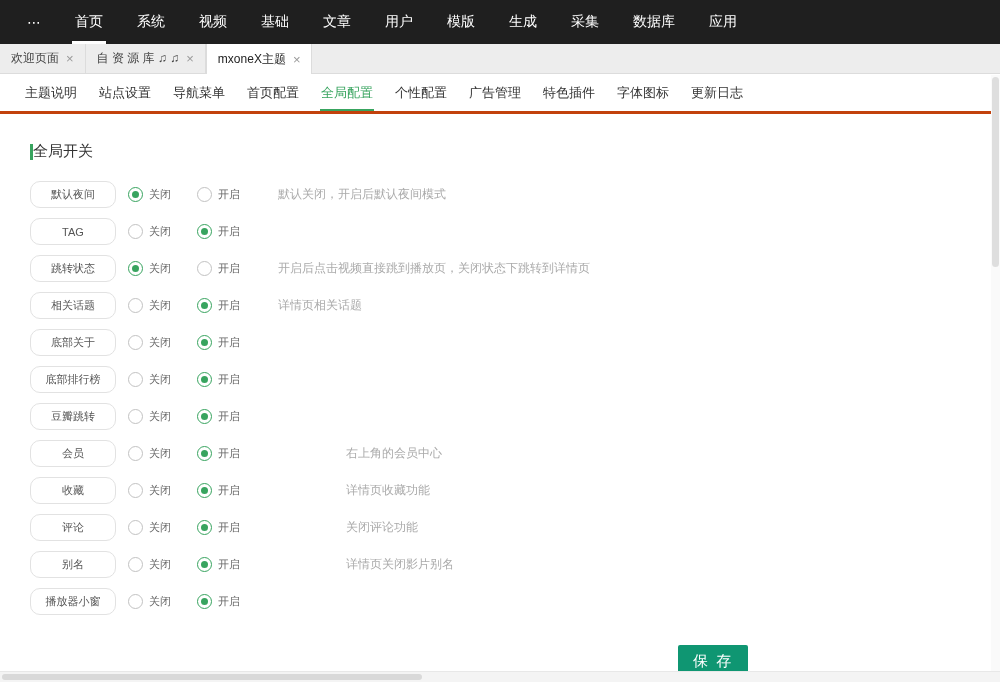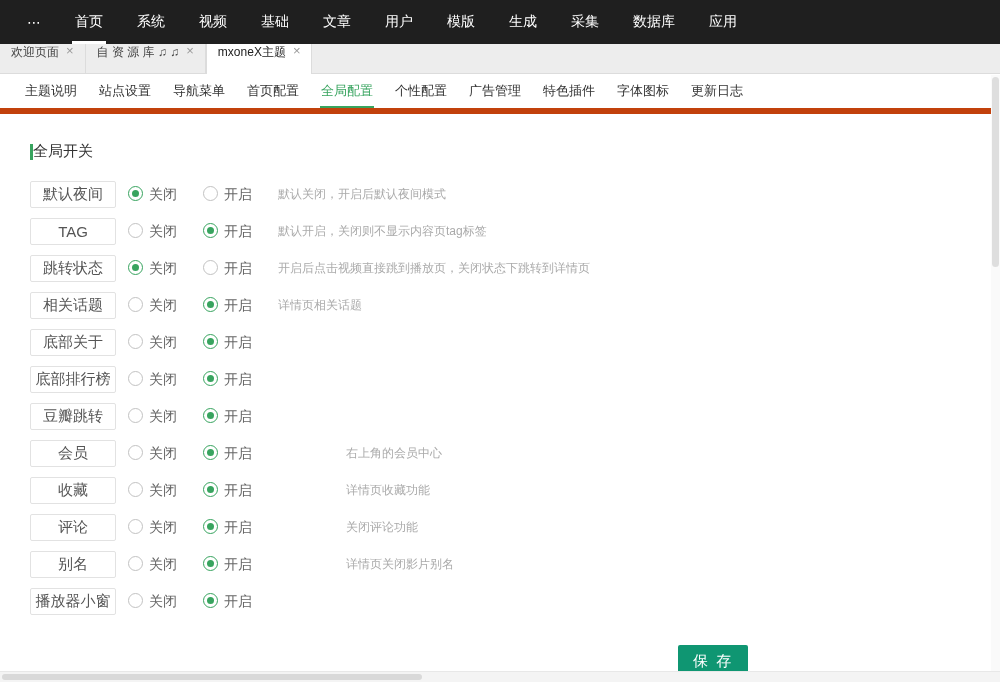--- a/index.html
+++ b/index.html
@@ -8,39 +8,39 @@
   .page{width:1000px;height:682px;position:relative;overflow:hidden;background:#fff}
 
   
   .topnav{height:44px;background:var(--topnav,#1f1f1f);display:flex;align-items:stretch;padding-left:10px}
   .nav-item{color:#fff;font-size:14px;padding:0 17px;display:flex;align-items:center;cursor:pointer;position:relative;white-space:nowrap}
   .nav-item.active{font-weight:normal}
   .nav-item.active::after{content:'';position:absolute;left:14px;right:14px;bottom:0;height:3px;background:#fff}
 
   
   .tabbar{height:30px;background:#ededed;display:flex;align-items:stretch;border-bottom:1px solid #dcdcdc}
-  .tab{display:flex;align-items:flex-start;gap:7px;padding:0 11px;font-size:12px;color:#444;border-right:1px solid #dcdcdc;cursor:pointer;white-space:nowrap}
+  .tab{display:flex;align-items:center;gap:7px;padding:0 11px;font-size:12px;color:#444;border-right:1px solid #dcdcdc;cursor:pointer;white-space:nowrap}
   .tab .close{color:#999;font-size:13px;line-height:1;cursor:pointer}
   .tab.active{background:#fff;margin-left:0;border-left:1px solid #dcdcdc;margin-bottom:-1px;color:#222}
 
   
-  .subtabs{height:40px;display:flex;align-items:stretch;padding:0 14px;border-bottom:6px solid #c2410c;background:#fff}
+  .subtabs{height:40px;display:flex;align-items:stretch;padding:0 14px;border-bottom:3px solid #c2410c;background:#fff}
   .subtab{font-size:13px;color:#333;padding:0 11px;display:flex;align-items:center;cursor:pointer;position:relative;white-space:nowrap}
   .subtab.active{color:var(--accent)}
   .subtab.active::after{content:'';position:absolute;left:10px;right:10px;bottom:0;height:2px;background:var(--accent)}
 
   
   .panel{padding:20px 30px 0 30px}
   .section-title{display:flex;align-items:center;gap:0;font-size:15px;color:#333;margin:8px 0 20px}
   .section-title .bar{width:3px;height:16px;background:var(--accent);flex:none}
 
   .setting-row{display:flex;align-items:center;margin-bottom:10px}
-  .label-box{width:86px;height:27px;border:1px solid #e2e2e2;border-radius:2px;display:flex;align-items:center;justify-content:center;font-size:15px;color:#555;background:#fff;white-space:nowrap}
+  .label-box{width:86px;height:27px;border:1px solid #e2e2e2;border-radius:10px;display:flex;align-items:center;justify-content:center;font-size:11px;color:#555;background:#fff;white-space:nowrap}
   .radios{display:flex;width:138px;margin-left:12px;gap:26px;flex:none}
-  .radio{display:flex;align-items:flex-start;gap:6px;font-size:14px;color:#666;cursor:pointer;white-space:nowrap}
+  .radio{display:flex;align-items:flex-end;gap:6px;font-size:11px;color:#666;cursor:pointer;white-space:nowrap}
   .rcircle{width:15px;height:15px;border:1px solid #c2c2c2;border-radius:50%;background:#fff;position:relative;flex:none}
   .radio.checked .rcircle{border-color:var(--accent)}
   .radio.checked .rcircle::after{content:'';position:absolute;left:3px;top:3px;right:3px;bottom:3px;border-radius:50%;background:var(--accent)}
   .desc{font-size:12px;color:#aaa;margin-left:12px;white-space:nowrap}
   .desc.far{margin-left:80px}
 
   .save-btn{display:block;margin:30px 0 0 648px;padding:7px 15px;background:var(--save);color:#fff;border:none;font-size:15px;border-radius:2px;cursor:pointer;letter-spacing:2px}
 
   
   .vscroll{position:absolute;top:75px;right:0;width:9px;bottom:11px;background:#fafafa}
@@ -122,21 +122,20 @@
           <div class="radios">
             <label class="radio">
               <span class="rcircle"></span>
               <span class="rlabel">关闭</span>
             </label>
             <label class="radio checked">
               <span class="rcircle"></span>
               <span class="rlabel">开启</span>
             </label>
           </div>
-          <span class="desc">默认开启，关闭则不显示内容页tag标签</span>
         </div>
         <div class="setting-row">
           <div class="label-box">跳转状态</div>
           <div class="radios">
             <label class="radio checked">
               <span class="rcircle"></span>
               <span class="rlabel">关闭</span>
             </label>
             <label class="radio">
               <span class="rcircle"></span>

